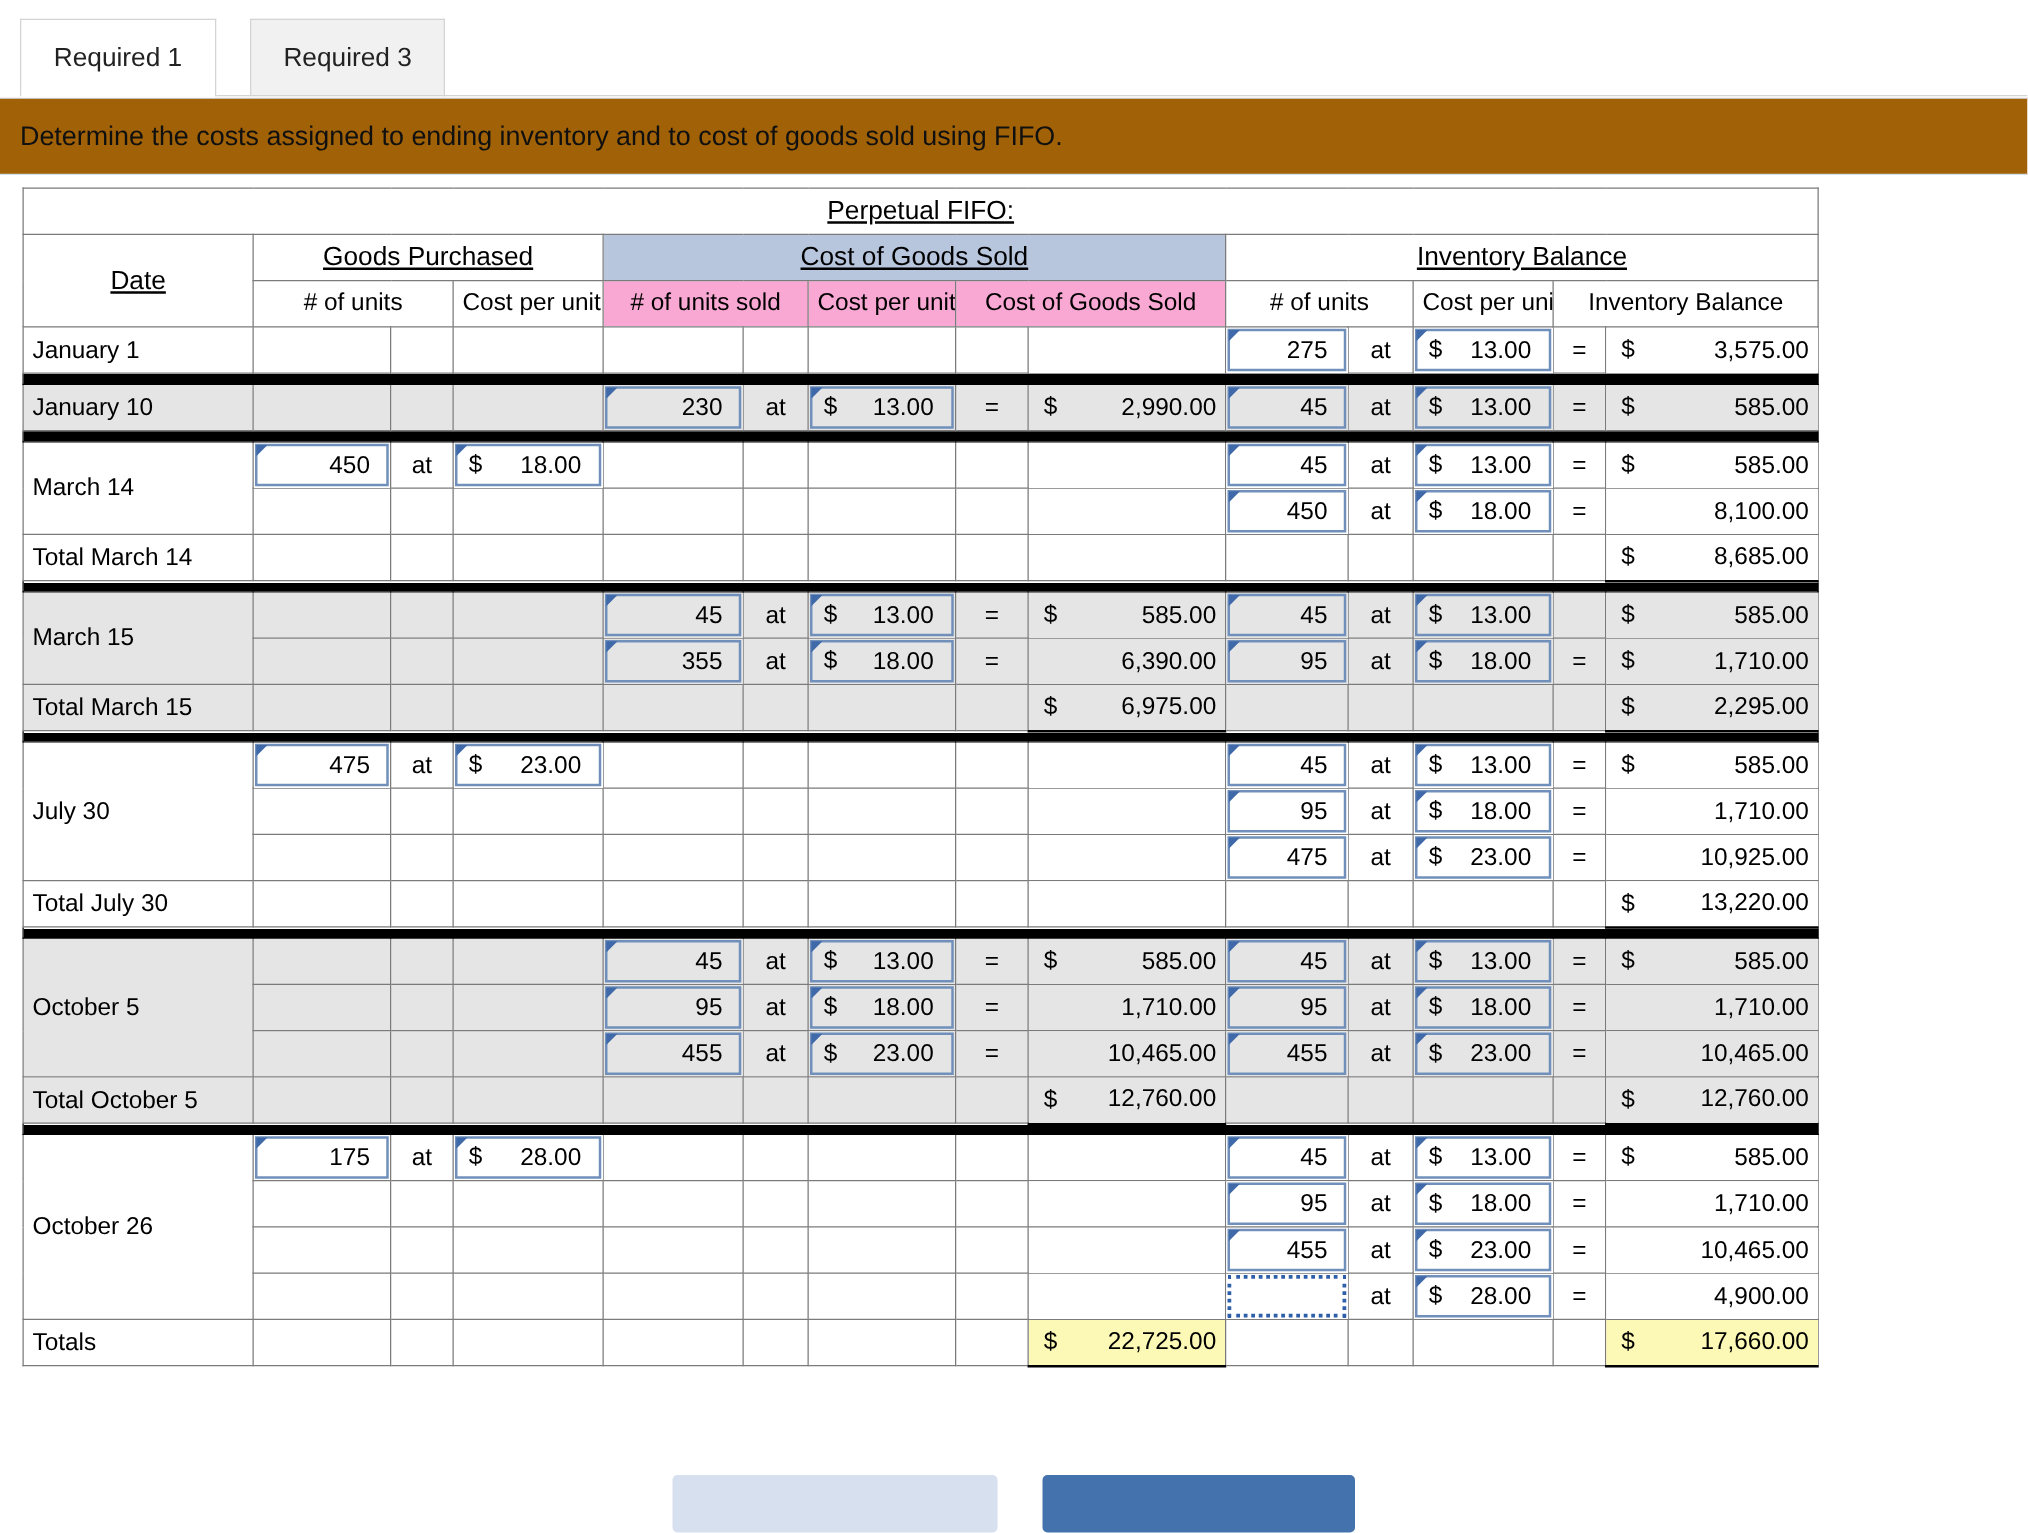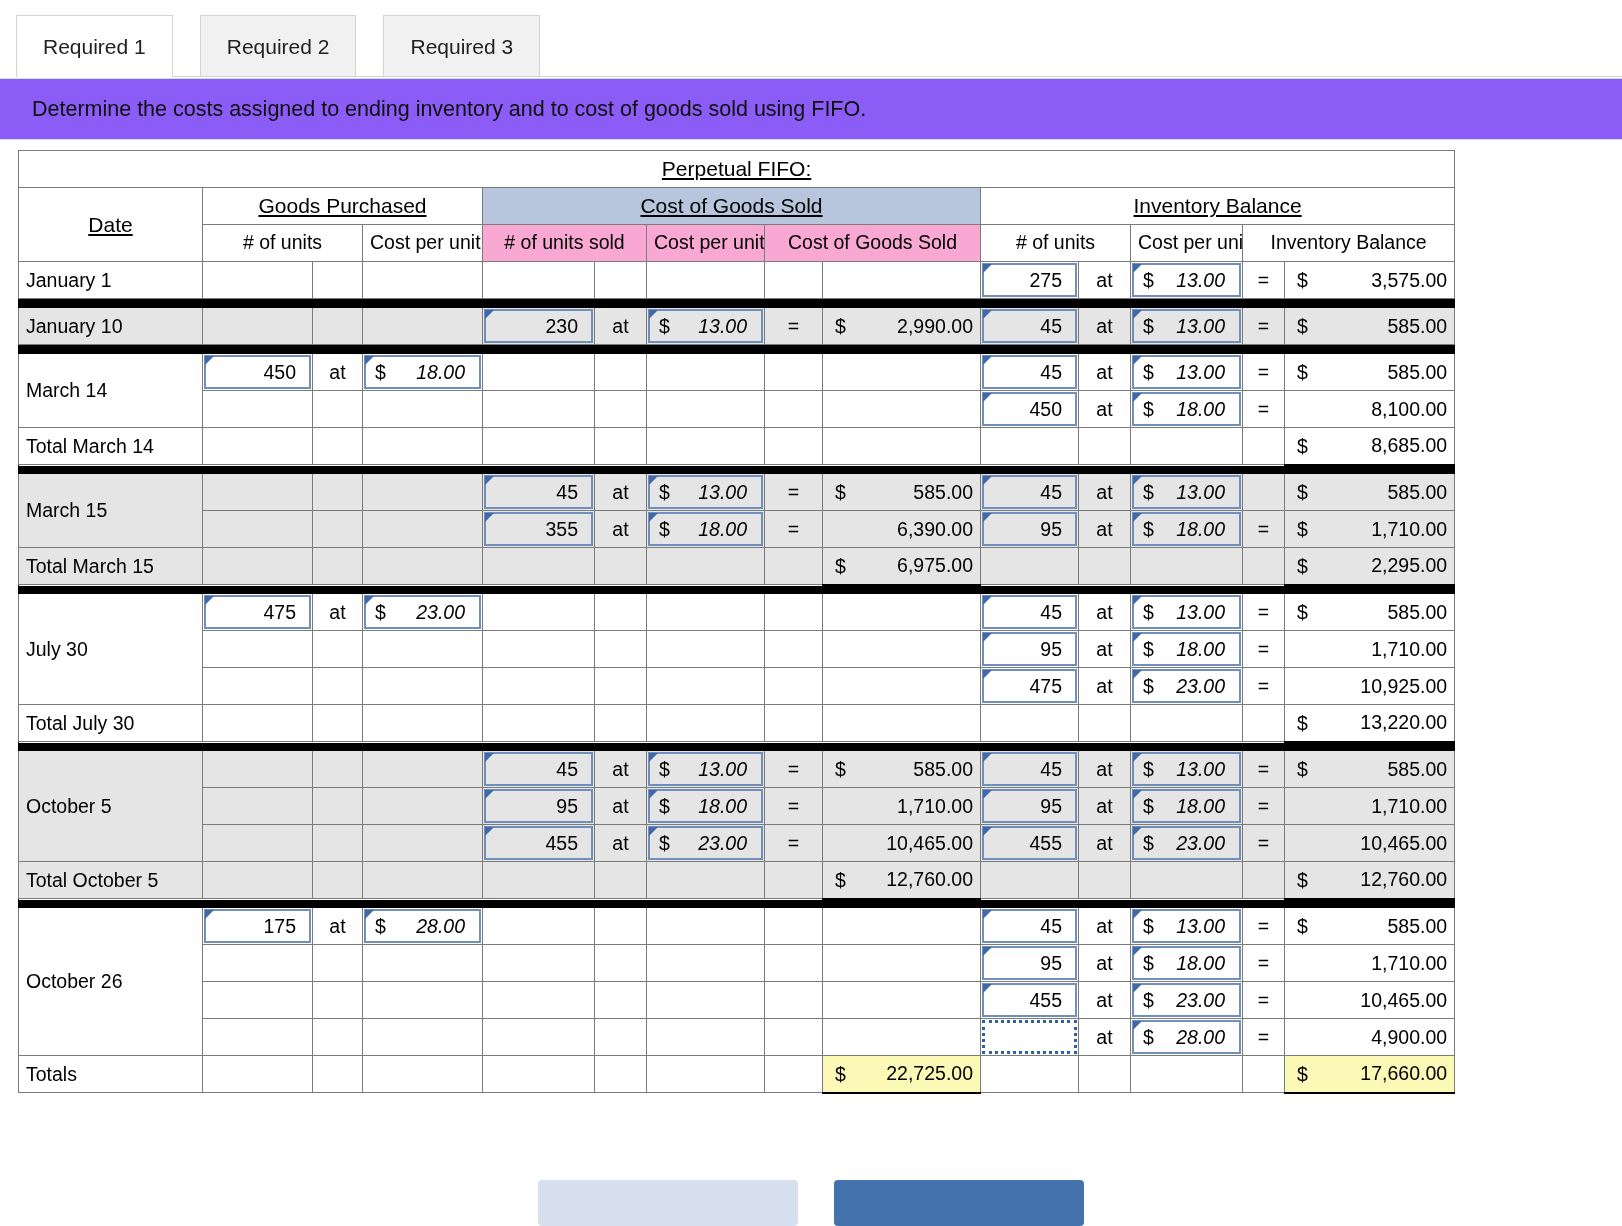--- a/index.html
+++ b/index.html
@@ -53,27 +53,27 @@
   .tab.active::after {
     content: "";
     position: absolute;
     left: 0; right: 0; bottom: -1px;
     height: 2px;
     background: #ffffff;
   }
 
   
   .prompt {
-    background: #8b5cf6;
+    background: #a16207;
     border-top: 1px solid #cfe0f0;
     border-bottom: 1px solid #cfe0f0;
     height: 62px;
     display: flex;
     align-items: center;
-    padding-left: 32px;
+    padding-left: 16px;
     font-size: 21.5px;
     color: #101010;
   }
 
   
   .sheet-wrap {
     padding: 10px 0 0 18px;
   }
   table.sheet {
     border-collapse: collapse;
@@ -171,21 +171,21 @@
     border-top: 0;
     z-index: 2;
   }
   .inp .txt {
     position: relative;
     display: block;
     text-align: right;
     padding-right: 9px;
     z-index: 1;
   }
-  .inp.money2 .txt { text-align: right; padding-right: 10px; font-style: italic; }
+  .inp.money2 .txt { text-align: right; padding-right: 10px; }
   .inp.money2 .sym2 {
     position: absolute;
     left: 12px; top: 50%; transform: translateY(-50%);
     z-index: 1;
   }
   
   .inp.focus .box {
     border: 3px dotted #2f5fa8;
   }
 
@@ -219,23 +219,20 @@
   }
   .btn.prev { width: 260px; background: #d6e0ef; color: #3c5a8a; }
   .btn.next { width: 250px; background: #4472ac; color: #ffffff; }
 </style>
 </head>
 <body>
 
 <div class="tabstrip">
   <div class="tab active">
       <span>Required 1</span>
-    </div>
-  <div class="tab">
-      <span>Required 2</span>
     </div>
   <div class="tab">
       <span>Required 3</span>
     </div>
 </div>
 
 <div class="prompt">
   <span>Determine the costs assigned to ending inventory and to cost of goods sold using FIFO.</span>
 </div>
 

